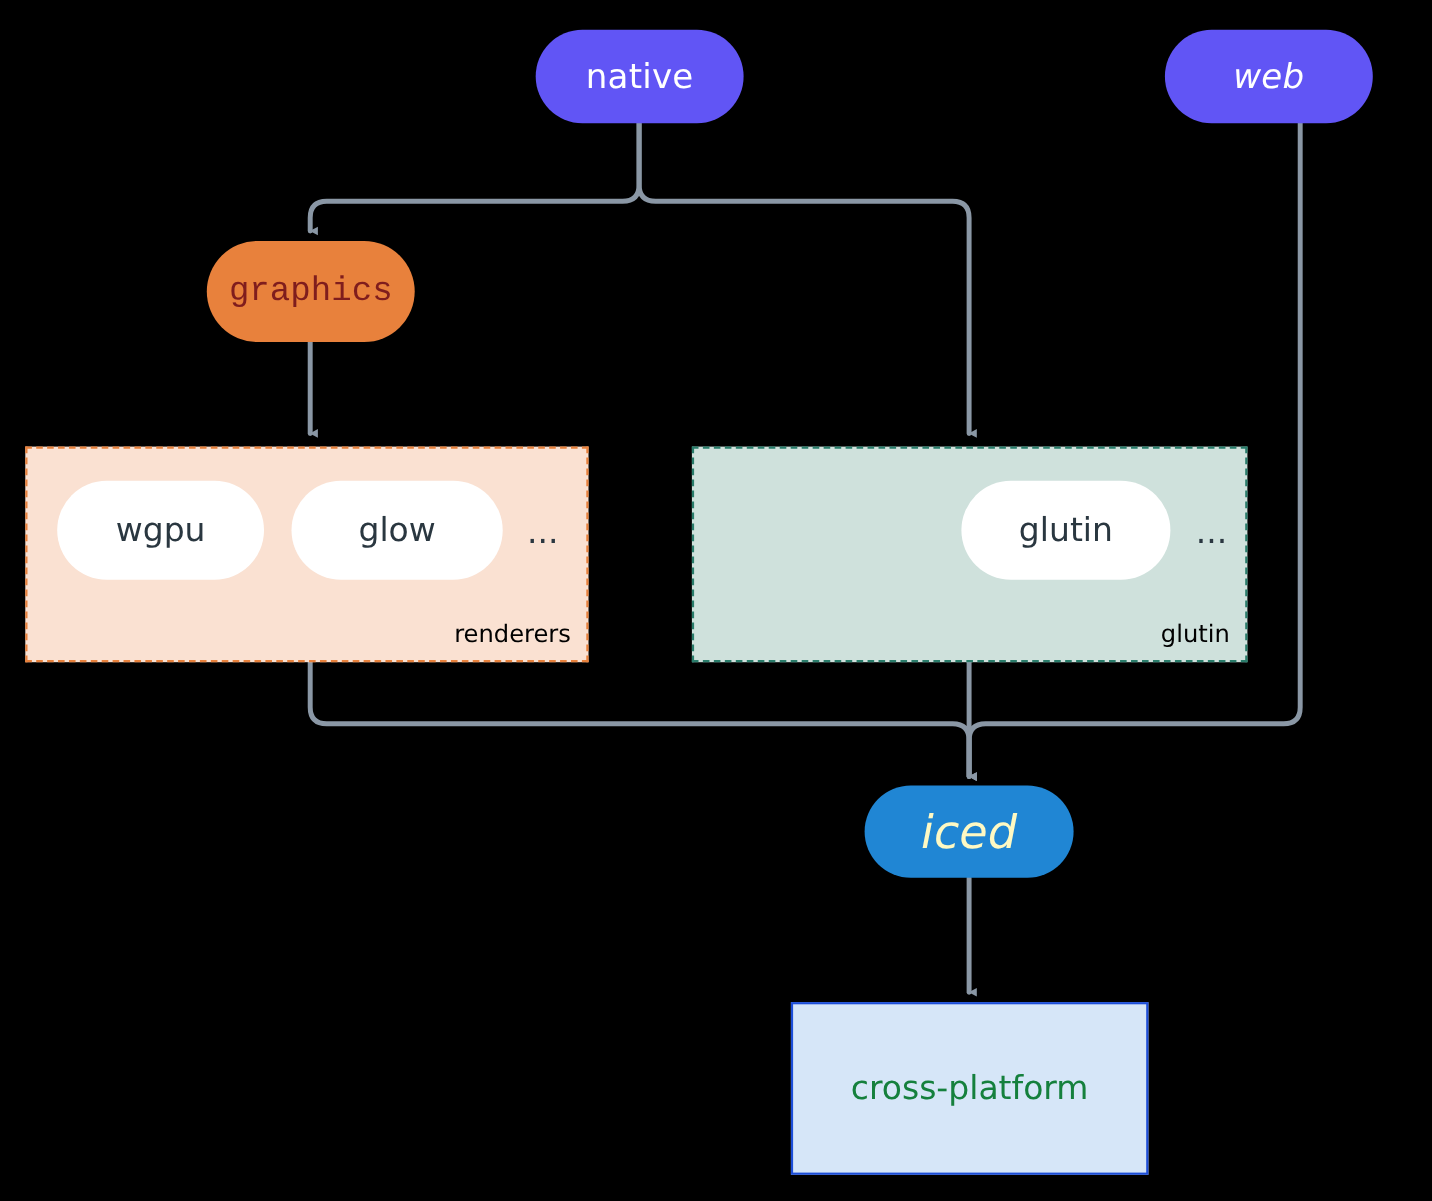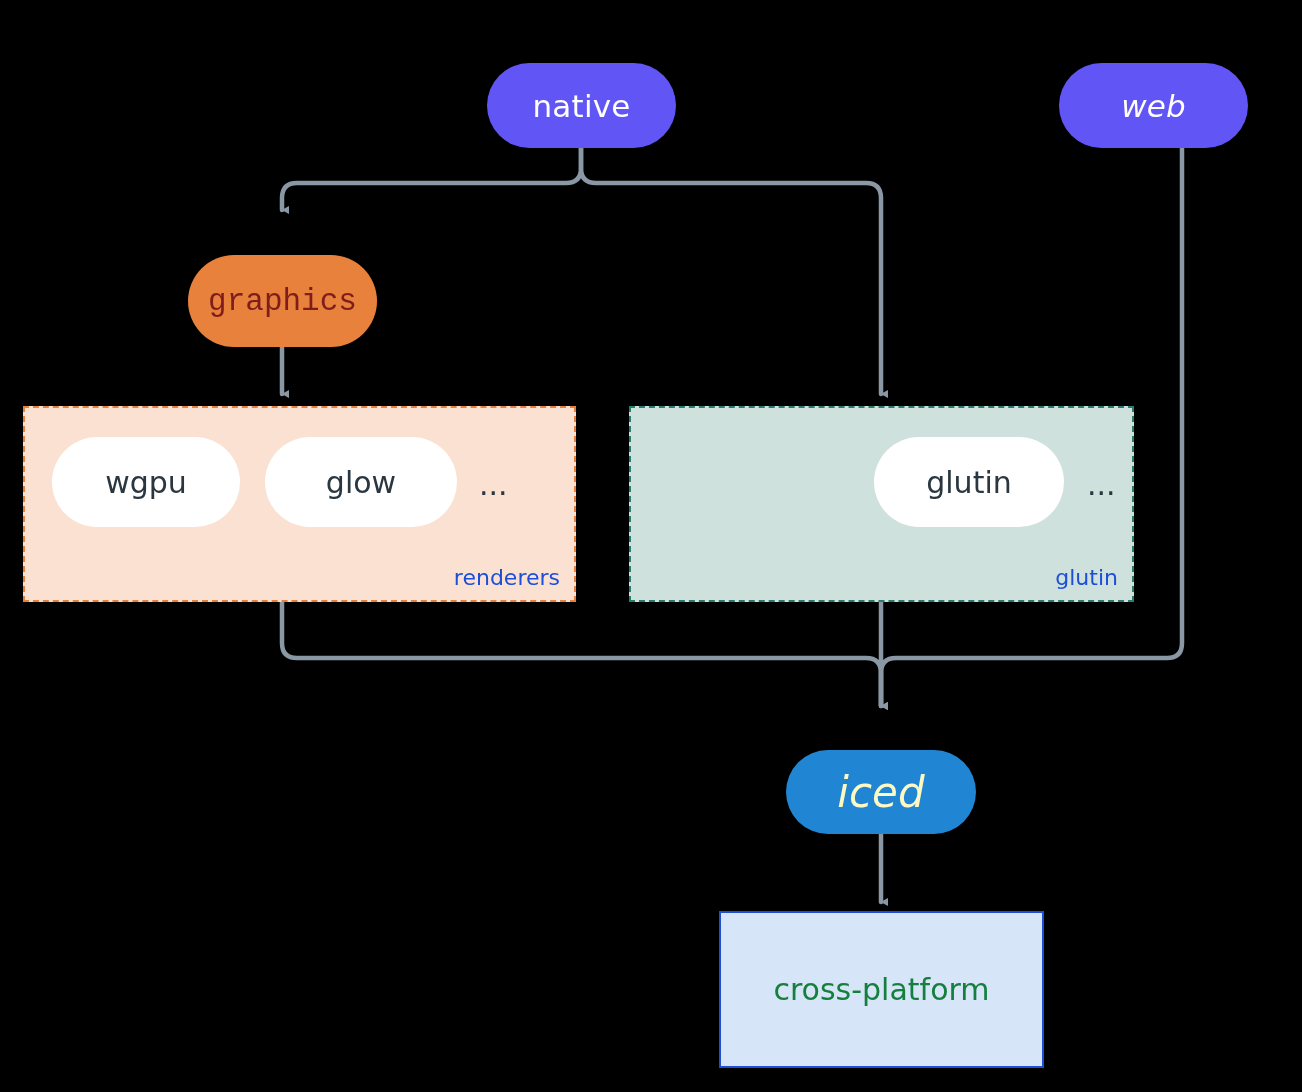--- a/index.html
+++ b/index.html
@@ -26,21 +26,20 @@
 
   
   .node {
     position: absolute;
     display: flex;
     align-items: center;
     justify-content: center;
     box-sizing: border-box;
     text-align: right;
     white-space: nowrap;
-    margin-top: 36px;
   }
 
   
   .pill-purple {
     background: #6155f5;
     border-radius: 999px;
     color: #ffffff;
     font-size: 31px;
     letter-spacing: 0.2px;
   }
@@ -70,21 +69,21 @@
   }
   .cluster-shells {
     background: #cfe1dc;
     border: 2px dashed #2a7d6b;
   }
   .cluster-label {
     position: absolute;
     right: 14px;
     bottom: 10px;
     font-size: 22px;
-    color: #1d4ed8;
+    color: #000000;
     white-space: nowrap;
   }
 
   
   .leaf-pill {
     position: absolute;
     box-sizing: border-box;
     background: #ffffff;
     border-radius: 999px;
     display: flex;
@@ -150,21 +149,21 @@
   </div>
 
   <div class="node pill-purple" style="left:1059px; top:27px; width:189px; height:85px;font-style:italic;">
     <span>web</span>
   </div>
 
   <div class="node pill-orange" style="left:188px; top:219px; width:189px; height:92px;">
     <span>graphics</span>
   </div>
 
-  <div class="cluster cluster-renderers" style="left:23px; top:406px; width:553px; height:196px;padding-left:11px;">
+  <div class="cluster cluster-renderers" style="left:23px; top:406px; width:512px; height:196px;padding-left:11px;">
     <div class="leaf-pill" style="left:27px; top:29px; width:188px; height:90px;">
       <span>wgpu</span>
     </div>
     <div class="leaf-pill" style="left:240px; top:29px; width:192px; height:90px;">
       <span>glow</span>
     </div>
     <span class="ellipsis" style="left:454px; top:62px;">...</span>
     <span class="cluster-label">renderers</span>
   </div>
 

